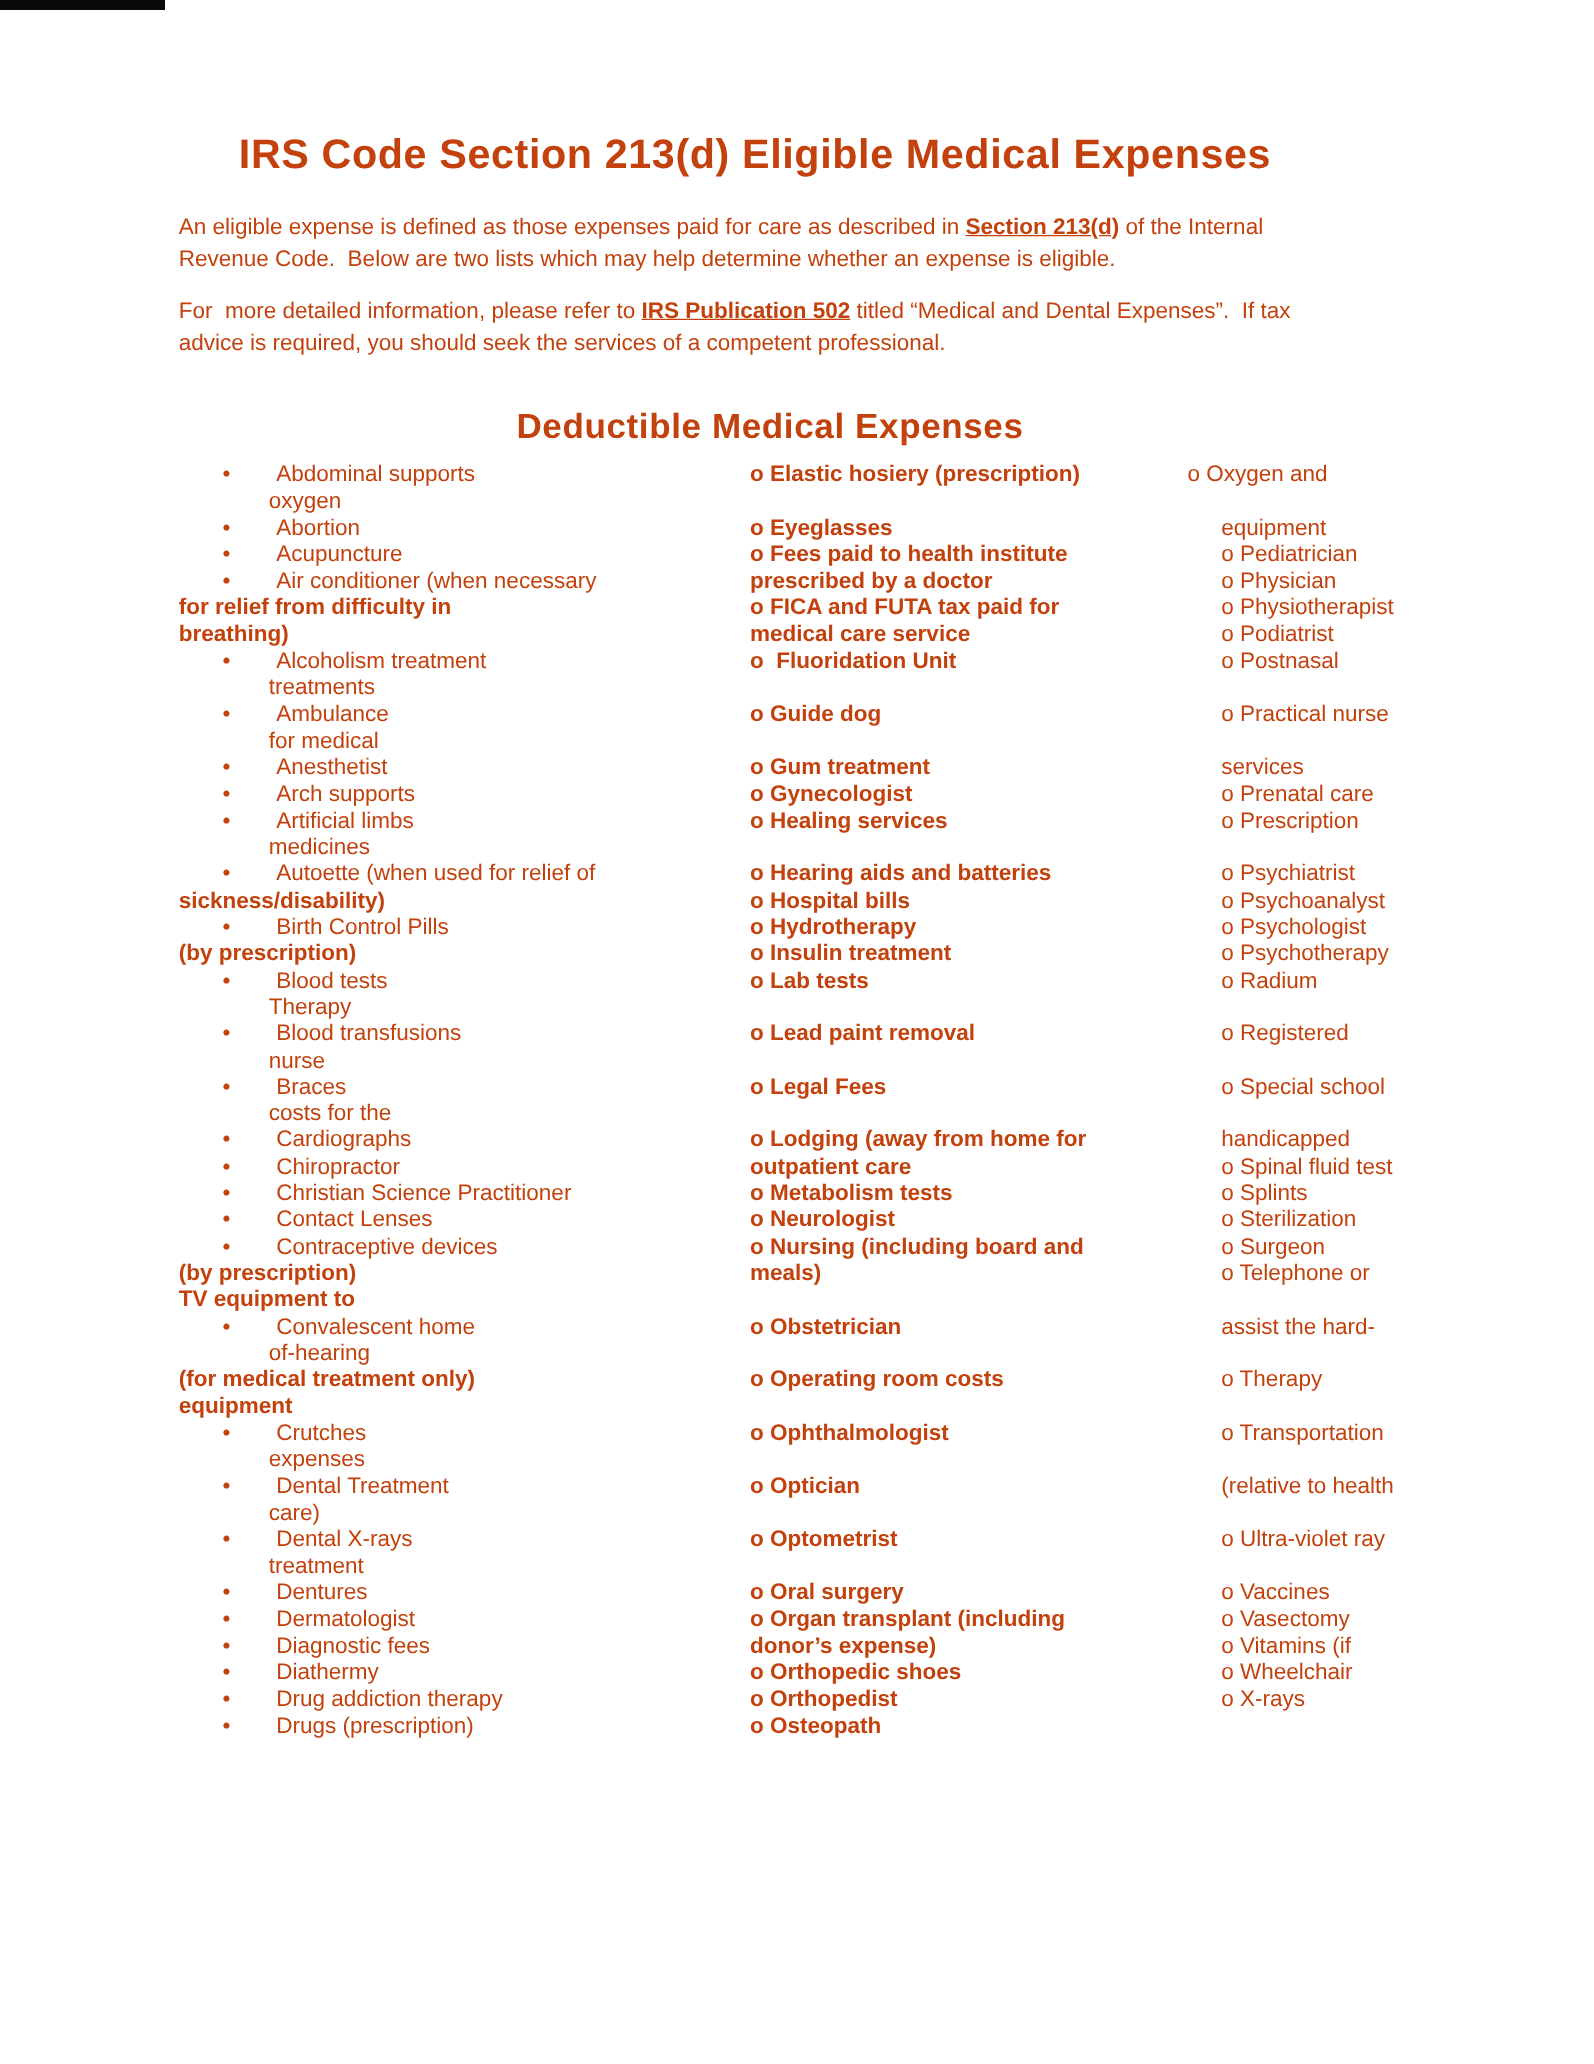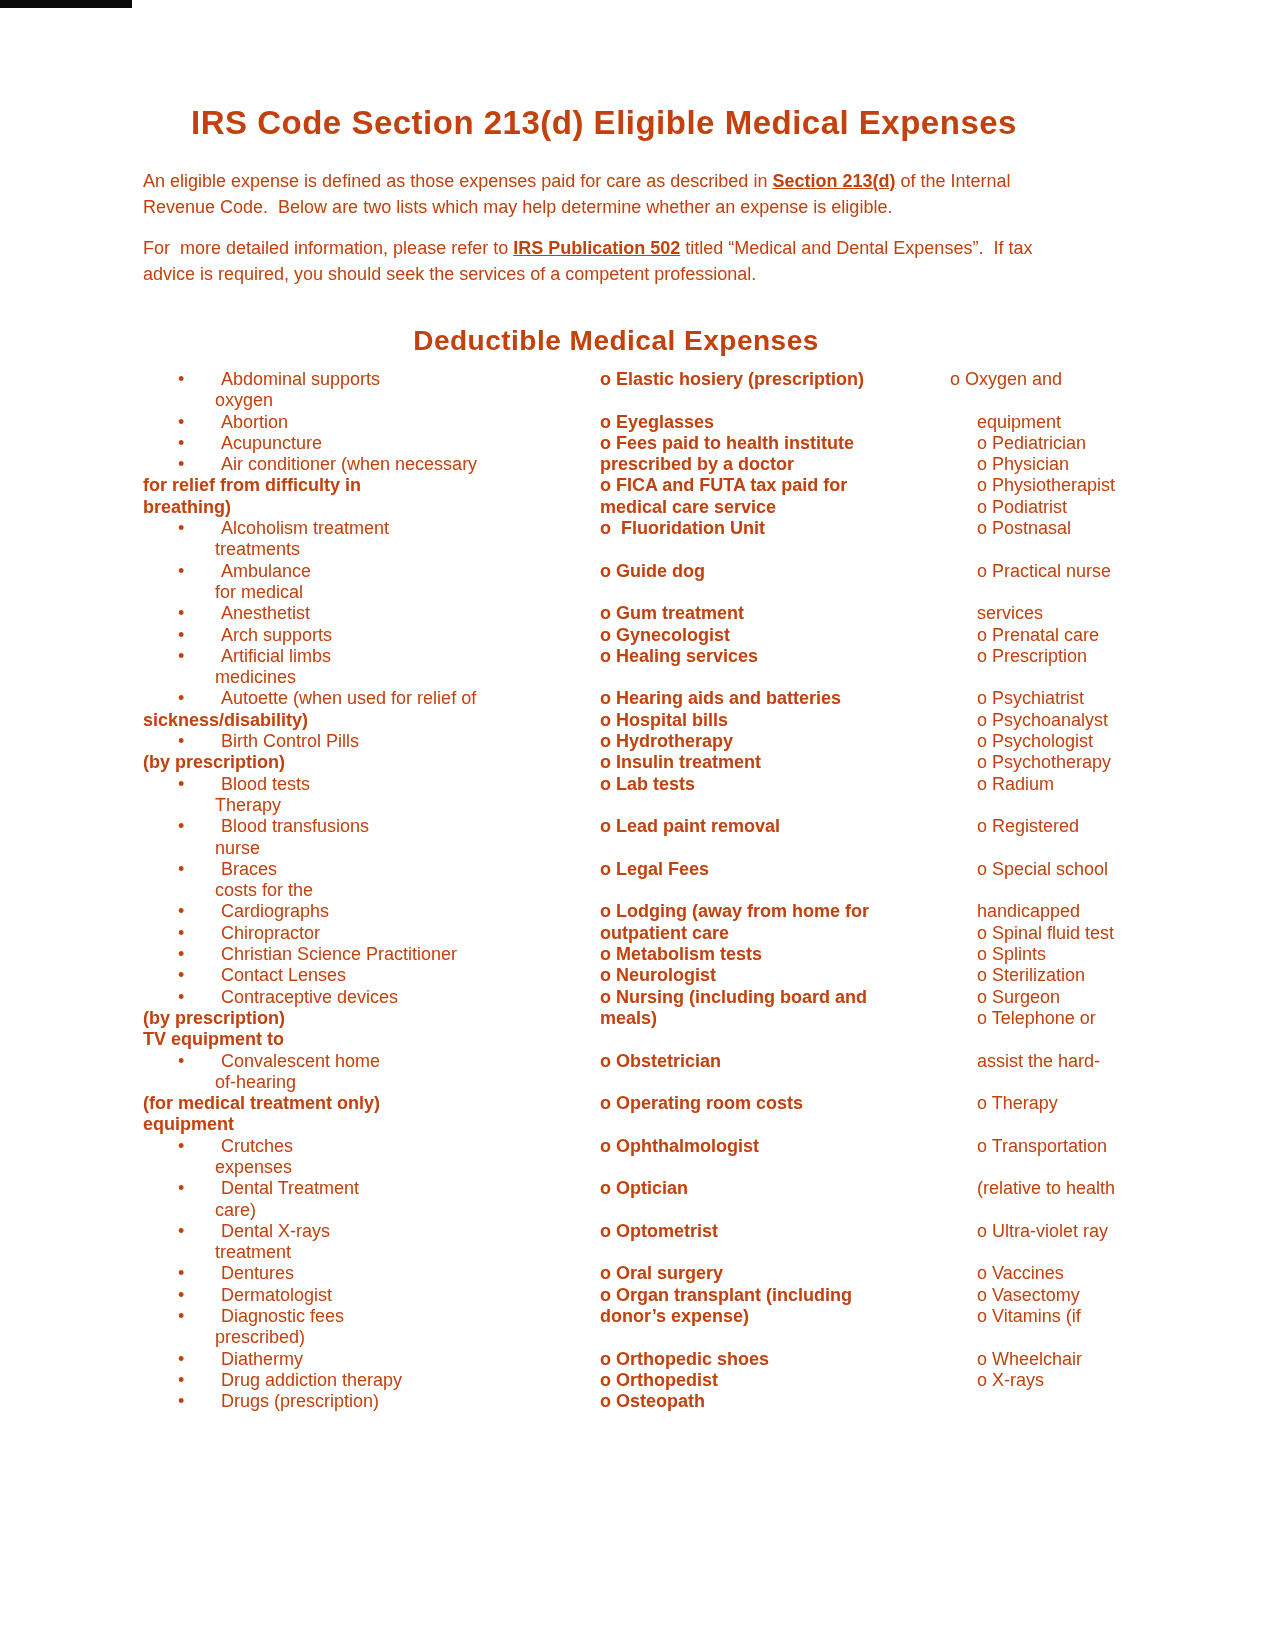--- a/index.html
+++ b/index.html
@@ -286,23 +286,20 @@
         <span class="cell c2">o Organ transplant (including</span>
         <span class="cell c3">o Vasectomy</span>
       </div>
       <div class="lrow">
         <span class="cell blt">•</span>
         <span class="cell c1t">Diagnostic fees</span>
         <span class="cell c2">donor’s expense)</span>
         <span class="cell c3">o Vitamins (if</span>
       </div>
       <div class="lrow">
-        <span class="cell c1i">prescribed)</span>
-      </div>
-      <div class="lrow">
         <span class="cell blt">•</span>
         <span class="cell c1t">Diathermy</span>
         <span class="cell c2">o Orthopedic shoes</span>
         <span class="cell c3">o Wheelchair</span>
       </div>
       <div class="lrow">
         <span class="cell blt">•</span>
         <span class="cell c1t">Drug addiction therapy</span>
         <span class="cell c2">o Orthopedist</span>
         <span class="cell c3">o X-rays</span>

